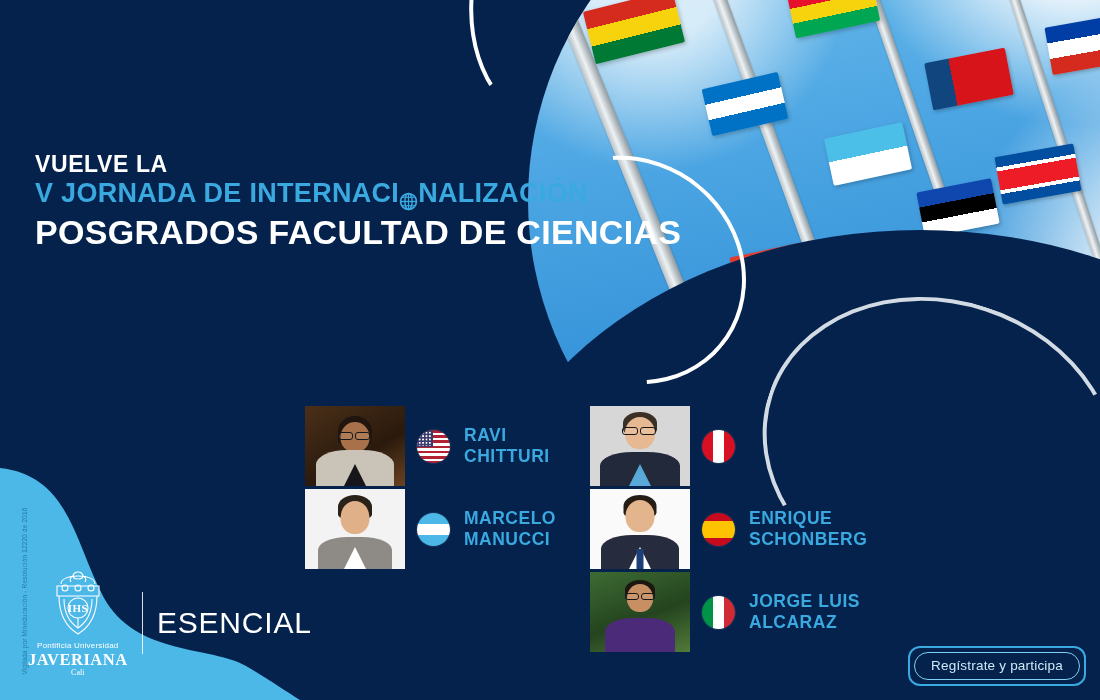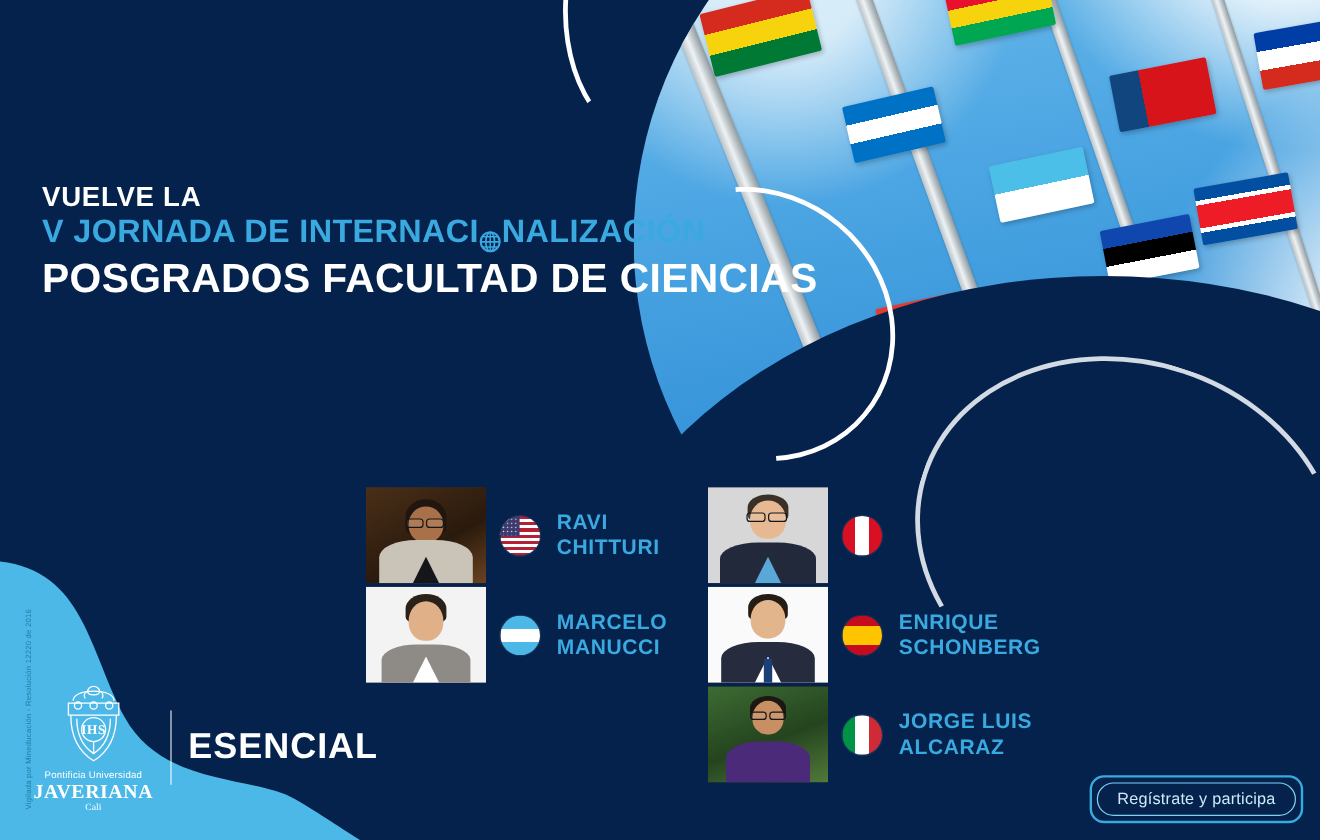--- a/index.html
+++ b/index.html
@@ -239,21 +239,21 @@
   }
   .tagline .t1{
     color:#ffffff;
     font-size:21px;
     line-height:1.05;
     letter-spacing:.2px;
   }
   .tagline .t2{
     color:#ffffff;
     font-size:30px;
-    font-weight:700;
+    font-weight:400;
     letter-spacing:.8px;
     line-height:1.05;
   }
 
   
   .reg-focus{
     position:absolute;
     right:14px; bottom:14px;
     padding:4px;
     border:2px solid #3aa9e0;

